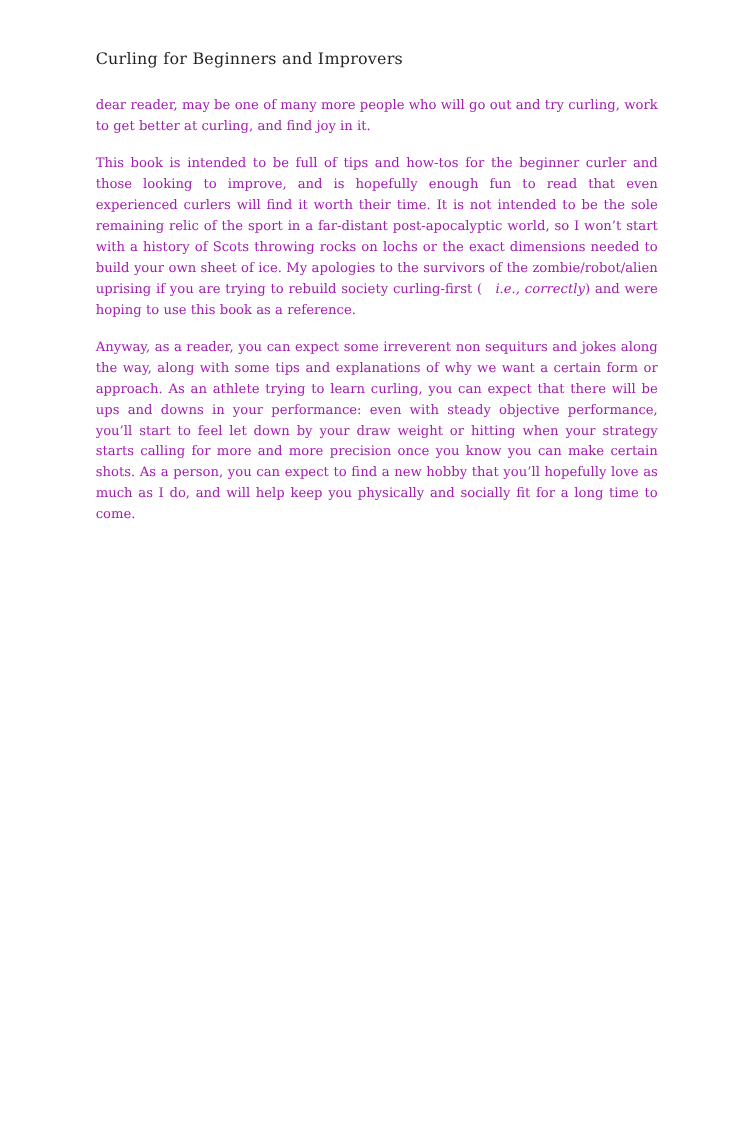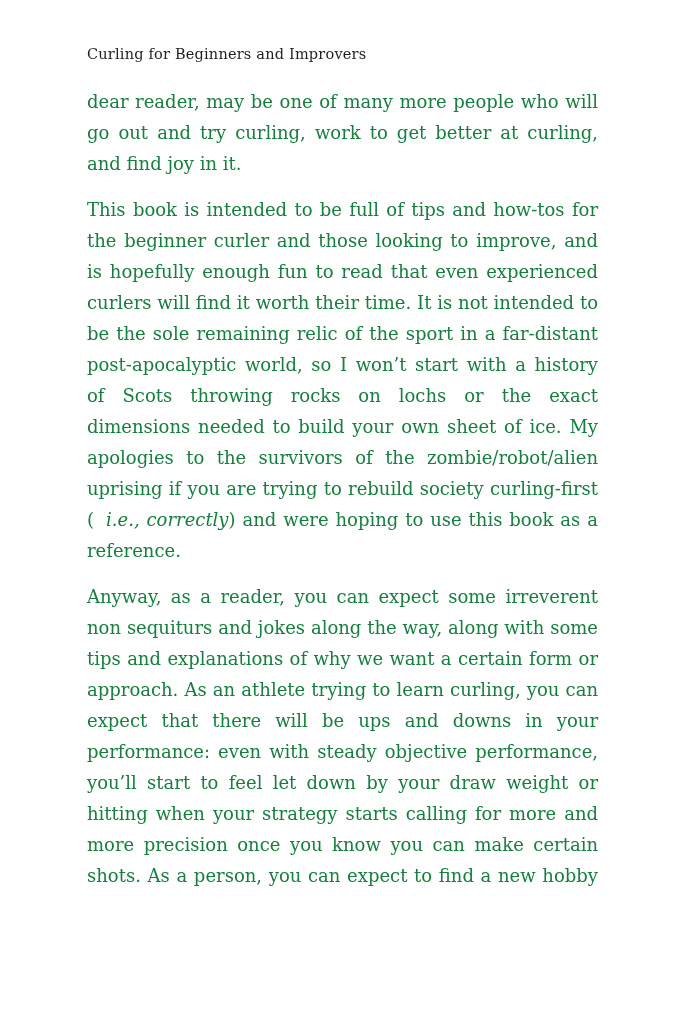--- a/index.html
+++ b/index.html
@@ -25,24 +25,24 @@
     line-height: 19px;
     letter-spacing: 0.2px;
     text-align: left;
     color: #1f1f1f;
   }
   .body-text {
     position: absolute;
     top: 86px;
     left: 87px;
     width: 511px;
-    font-size: 18px;
-    line-height: 31px;
+    font-size: 12px;
+    line-height: 19px;
     text-align: justify;
-    color: #15803d;
+    color: #a21caf;
   }
   .body-text p {
     margin: 0 0 15px 0;
     padding: 0;
   }
   .body-text em {
     font-style: italic;
     margin-left: 12px;
   }
   .page-number {

